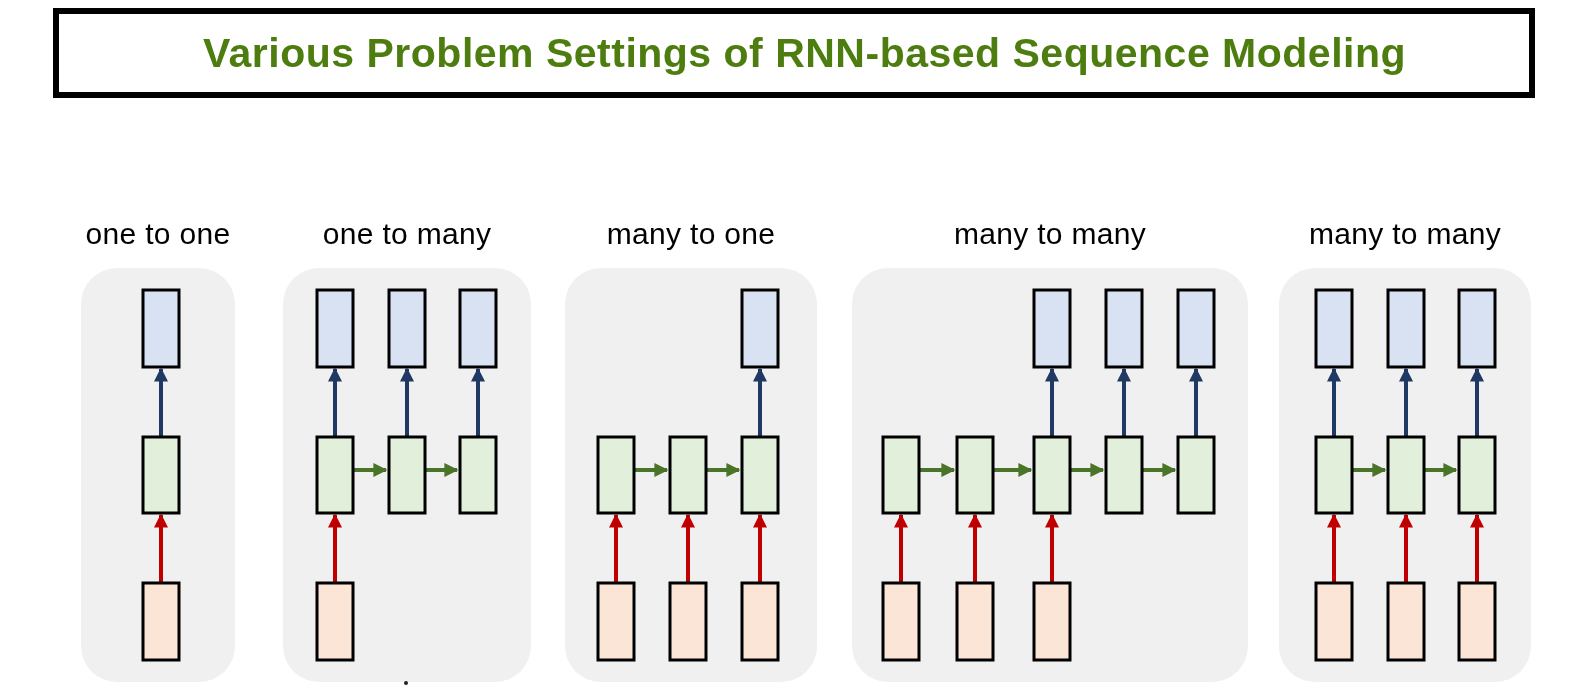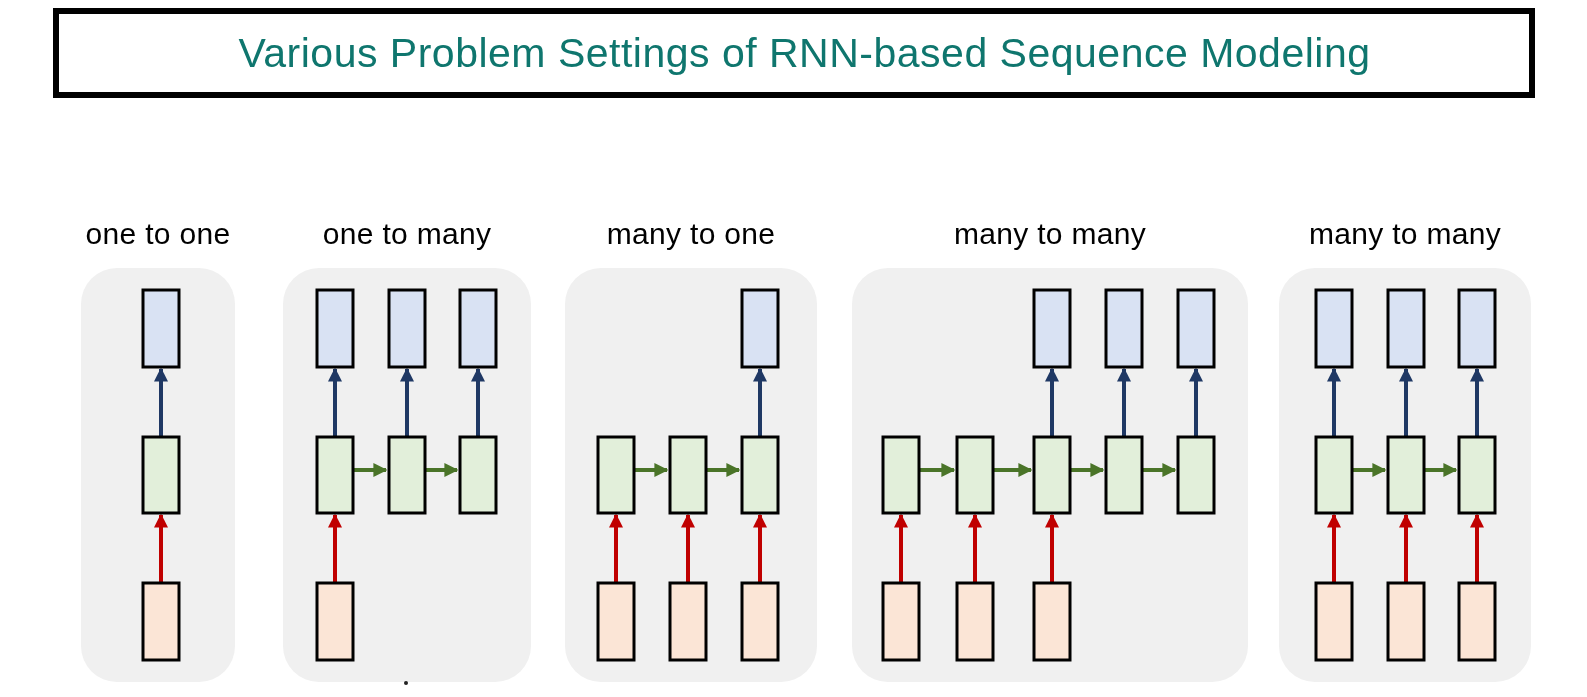--- a/index.html
+++ b/index.html
@@ -23,22 +23,22 @@
     height: 90px;
     box-sizing: border-box;
     border: 6px solid #000000;
     background: #ffffff;
     display: flex;
     align-items: center;
     justify-content: center;
   }
   .title-text {
     font-size: 41px;
-    font-weight: 400;
-    color: #0f766e;
+    font-weight: 700;
+    color: #4d7c0f;
     letter-spacing: 0.5px;
     white-space: nowrap;
     margin-left: 21px;
   }
   #diagram {
     position: absolute;
     left: 0;
     top: 0;
   }
   text.panel-label {

